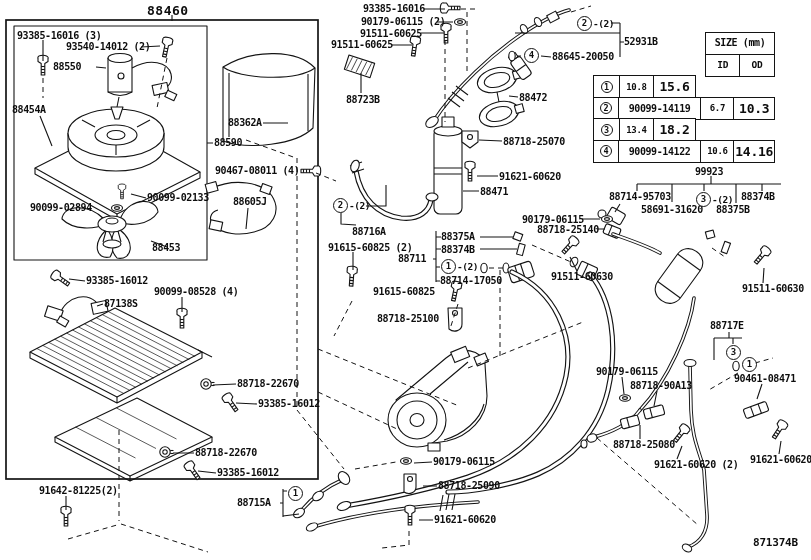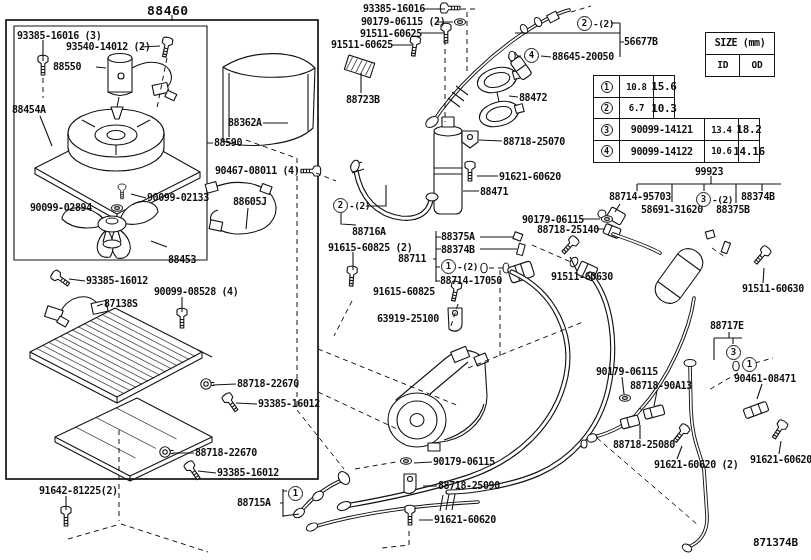--- a/index.html
+++ b/index.html
@@ -28,21 +28,21 @@
            box-sizing:border-box;text-align:center;font-size:10px;line-height:20px;letter-spacing:-0.4px;background:#fff}
   .st-sub{position:absolute;left:112px;top:21.5px;width:70px;height:23px;display:flex}
   .st-sub span{flex:1;border:1.5px solid #141414;box-sizing:border-box;margin-left:-1.5px;
            text-align:center;font-size:9.5px;line-height:19px;background:#fff}
   .st-sub span:first-child{margin-left:0}
   .st-row{position:absolute;left:0;width:182px;height:23px;display:flex}
   .st-row span{border:1.5px solid #141414;box-sizing:border-box;margin-left:-1.5px;
            display:flex;align-items:center;justify-content:center;background:#fff}
   .st-row span:first-child{margin-left:0}
   .st-c0{width:27px}.st-c1{width:86.5px;font-size:10px;letter-spacing:-0.4px}
-  .st-c2{width:36px;font-size:9px;letter-spacing:-0.3px}.st-c3{width:22px;font-size:11px;letter-spacing:-0.3px}
+  .st-c2{width:36px;font-size:9px;letter-spacing:-0.3px}.st-c3{width:43px;font-size:13px;letter-spacing:-0.3px}
   .st-numcirc{width:12px;height:12px;border:1.3px solid #141414;border-radius:50%;
            font-size:8.5px;line-height:12px;text-align:center}
 </style>
 </head>
 <body>
 
 <svg class="art" width="811" height="560" viewBox="0 0 811 560">
   <defs>
     <g id="sym-bolt">
       <ellipse cx="0" cy="-4.5" rx="5" ry="2.2" class="fw"></ellipse>
@@ -359,28 +359,28 @@
         <span class="st-c0">
           <span class="st-numcirc">1</span>
         </span>
         <span class="st-c2">10.8</span>
         <span class="st-c3">15.6</span>
       </div>
       <div class="st-row" style="top: 64.5px;">
         <span class="st-c0">
           <span class="st-numcirc">2</span>
         </span>
+        <span class="st-c1">90099-14119</span>
         <span class="st-c2">6.7</span>
         <span class="st-c3">10.3</span>
       </div>
       <div class="st-row" style="top: 86px;">
         <span class="st-c0">
           <span class="st-numcirc">3</span>
         </span>
-        <span class="st-c1">90099-14121</span>
         <span class="st-c2">13.4</span>
         <span class="st-c3">18.2</span>
       </div>
       <div class="st-row" style="top: 107.5px;">
         <span class="st-c0">
           <span class="st-numcirc">4</span>
         </span>
         <span class="st-c1">90099-14122</span>
         <span class="st-c2">10.6</span>
         <span class="st-c3">14.16</span>
@@ -392,49 +392,49 @@
     <div class="plabel" style="left: 17px; top: 31px;">93385-16016 (3)</div>
     <div class="plabel" style="left: 66px; top: 42px;">93540-14012 (2)</div>
     <div class="plabel" style="left: 53px; top: 62px;">88550</div>
     <div class="plabel" style="left: 12px; top: 105px;">88454A</div>
     <div class="plabel" style="left: 228px; top: 118px;">88362A</div>
     <div class="plabel" style="left: 214px; top: 138px;">88590</div>
     <div class="plabel" style="left: 215px; top: 166px;">90467-08011 (4)</div>
     <div class="plabel" style="left: 147px; top: 193px;">90099-02133</div>
     <div class="plabel" style="left: 30px; top: 203px;">90099-02894</div>
     <div class="plabel" style="left: 233px; top: 197px;">88605J</div>
-    <div class="plabel" style="left: 168px; top: 243px; margin-top: 12px;">88453</div>
+    <div class="plabel" style="left: 152px; top: 243px;">88453</div>
     <div class="plabel" style="left: 86px; top: 276px;">93385-16012</div>
     <div class="plabel" style="left: 154px; top: 287px;">90099-08528 (4)</div>
     <div class="plabel" style="left: 104px; top: 299px;">87138S</div>
     <div class="plabel" style="left: 237px; top: 379px;">88718-22670</div>
     <div class="plabel" style="left: 258px; top: 399px;">93385-16012</div>
     <div class="plabel" style="left: 195px; top: 448px;">88718-22670</div>
     <div class="plabel" style="left: 217px; top: 468px;">93385-16012</div>
     <div class="plabel" style="left: 39px; top: 486px;">91642-81225(2)</div>
     <div class="plabel" style="left: 237px; top: 498px;">88715A</div>
     <div class="plabel" style="left: 363px; top: 4px;">93385-16016</div>
     <div class="plabel" style="left: 361px; top: 17px;">90179-06115 (2)</div>
     <div class="plabel" style="left: 360px; top: 29px;">91511-60625</div>
     <div class="plabel" style="left: 331px; top: 40px;">91511-60625</div>
     <div class="plabel" style="left: 346px; top: 95px;">88723B</div>
     <div class="plabel" style="left: 552px; top: 52px;">88645-20050</div>
-    <div class="plabel" style="left: 624px; top: 37px;">56677B</div>
+    <div class="plabel" style="left: 624px; top: 37px;">52931B</div>
     <div class="plabel" style="left: 519px; top: 93px;">88472</div>
     <div class="plabel" style="left: 503px; top: 137px;">88718-25070</div>
     <div class="plabel" style="left: 499px; top: 172px;">91621-60620</div>
     <div class="plabel" style="left: 480px; top: 187px;">88471</div>
     <div class="plabel" style="left: 352px; top: 227px;">88716A</div>
     <div class="plabel" style="left: 328px; top: 243px;">91615-60825 (2)</div>
     <div class="plabel" style="left: 441px; top: 232px;">88375A</div>
     <div class="plabel" style="left: 441px; top: 245px;">88374B</div>
     <div class="plabel" style="left: 398px; top: 254px;">88711</div>
     <div class="plabel" style="left: 440px; top: 276px;">88714-17050</div>
     <div class="plabel" style="left: 373px; top: 287px;">91615-60825</div>
-    <div class="plabel" style="left: 377px; top: 314px;">63919-25100</div>
+    <div class="plabel" style="left: 377px; top: 314px;">88718-25100</div>
     <div class="plabel" style="left: 522px; top: 215px;">90179-06115</div>
     <div class="plabel" style="left: 537px; top: 225px;">88718-25140</div>
     <div class="plabel" style="left: 551px; top: 272px;">91511-60630</div>
     <div class="plabel" style="left: 695px; top: 167px;">99923</div>
     <div class="plabel" style="left: 609px; top: 192px;">88714-95703</div>
     <div class="plabel" style="left: 641px; top: 205px;">58691-31620</div>
     <div class="plabel" style="left: 741px; top: 192px;">88374B</div>
     <div class="plabel" style="left: 716px; top: 205px;">88375B</div>
     <div class="plabel" style="left: 742px; top: 284px;">91511-60630</div>
     <div class="plabel" style="left: 710px; top: 321px;">88717E</div>

